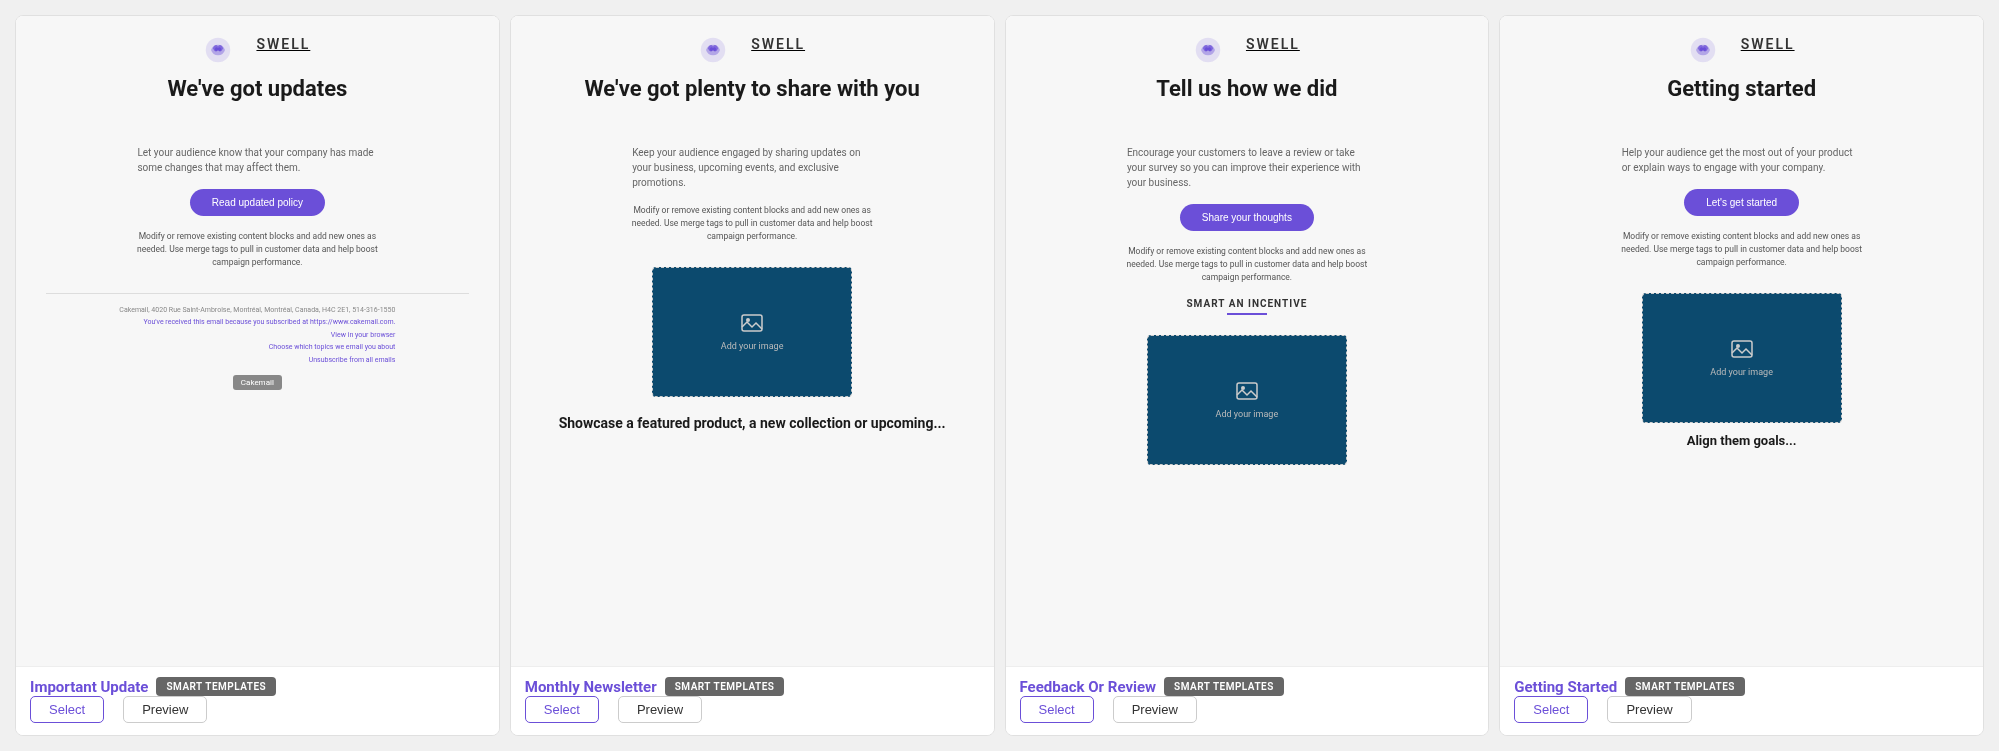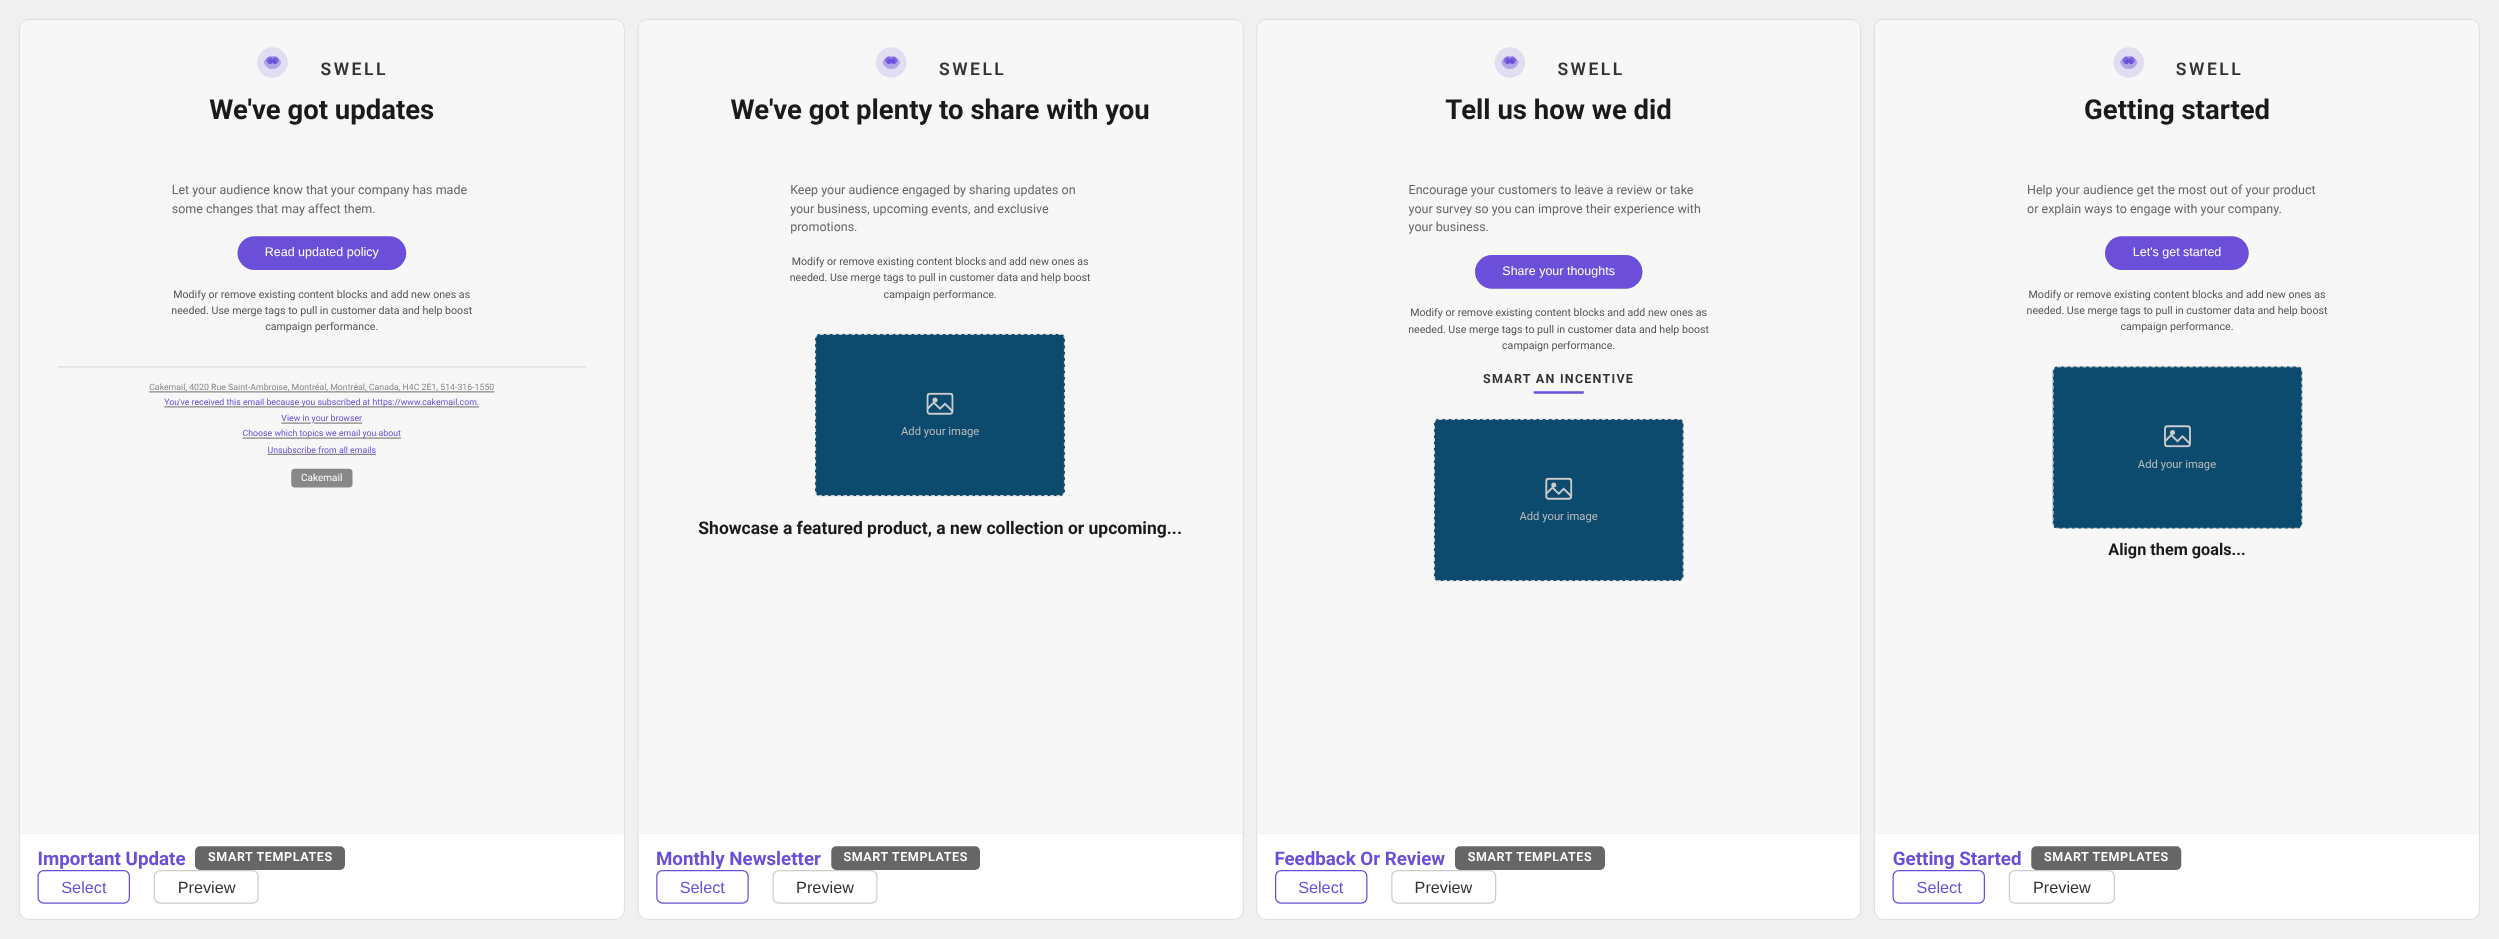--- a/index.html
+++ b/index.html
@@ -47,22 +47,23 @@
       overflow: hidden;
     }
     .email-header {
       display: flex;
       align-items: center;
       gap: 8px;
       margin-bottom: 12px;
     }
     .swell-logo {
       display: flex;
-      align-items: flex-end;
+      align-items: flex-start;
       gap: 24px;
+      text-decoration: underline;
     }
     .swell-logo-icon {
       width: 28px;
       height: 28px;
     }
     .swell-logo-text {
       font-size: 14px;
       font-weight: 600;
       letter-spacing: 2px;
       color: #333;
@@ -102,25 +103,24 @@
       margin-bottom: 14px;
       max-width: 260px;
     }
     .email-divider {
       width: 100%;
       border: none;
       border-top: 1px solid #ddd;
       margin: 10px 0;
     }
     .email-footer {
-      text-align: center;
+      text-align: right;
       font-size: 7px;
       color: #888;
       line-height: 1.8;
-      text-decoration: underline;
     }
     .email-footer a {
       color: #6b4fd8;
       text-decoration: none;
     }
     .cakemail-badge {
       background: #888;
       color: #fff;
       font-size: 8px;
       padding: 3px 8px;

